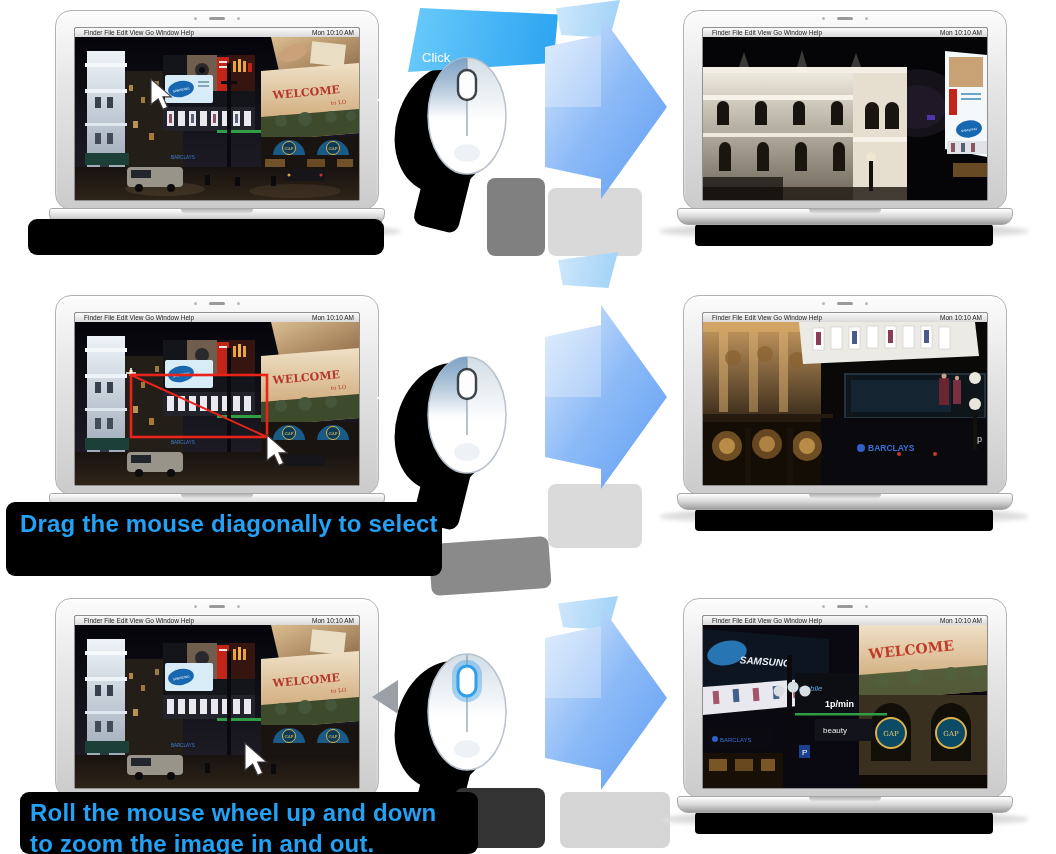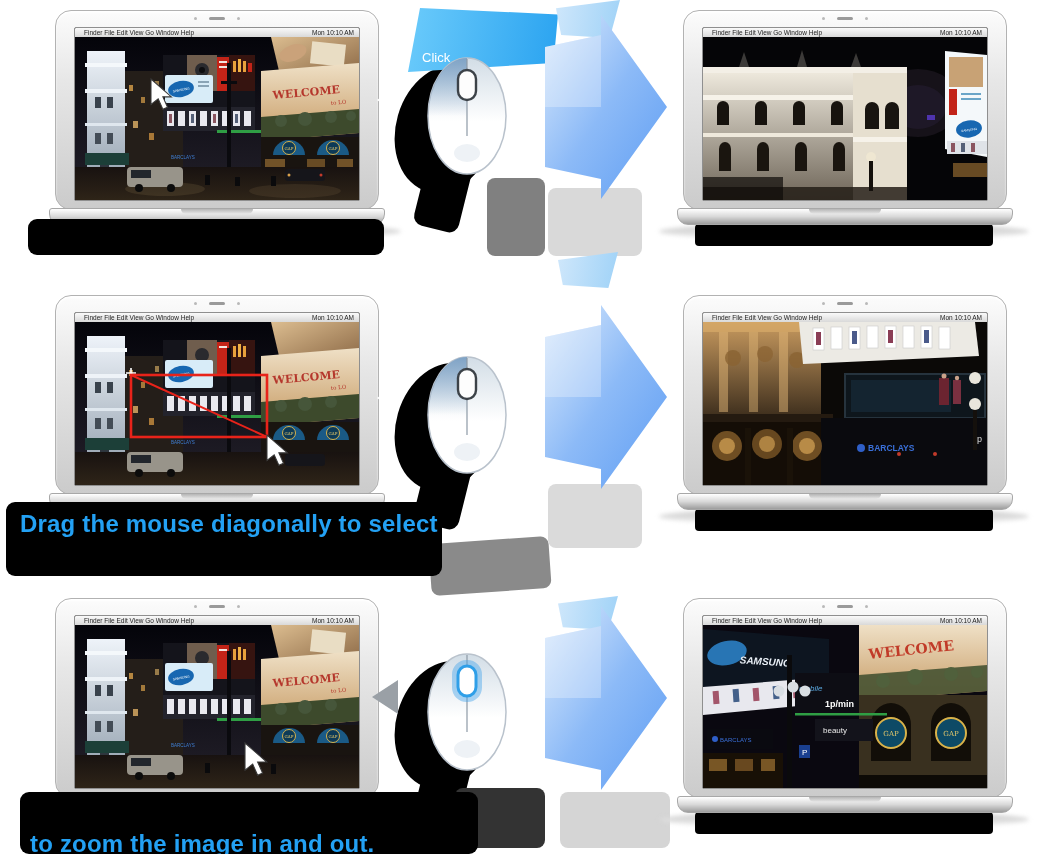--- a/index.html
+++ b/index.html
@@ -651,15 +651,16 @@
         <rect x="156" y="150" width="128" height="13" fill="#0d0a06"></rect>
       </svg>
     </div>
   </div>
   <div class="base">
         <div class="notch"></div>
       </div>
 </div>
 
 <div class="cap-blob" style="left:20px;top:792px;width:458px;height:62px;"></div>
+<div class="cap" style="left:30px;top:798px;">Roll the mouse wheel up and down</div>
 <div class="cap" style="left:30px;top:829px;">to zoom the image in and out.</div>
 
 </div>
 
 </body></html>

